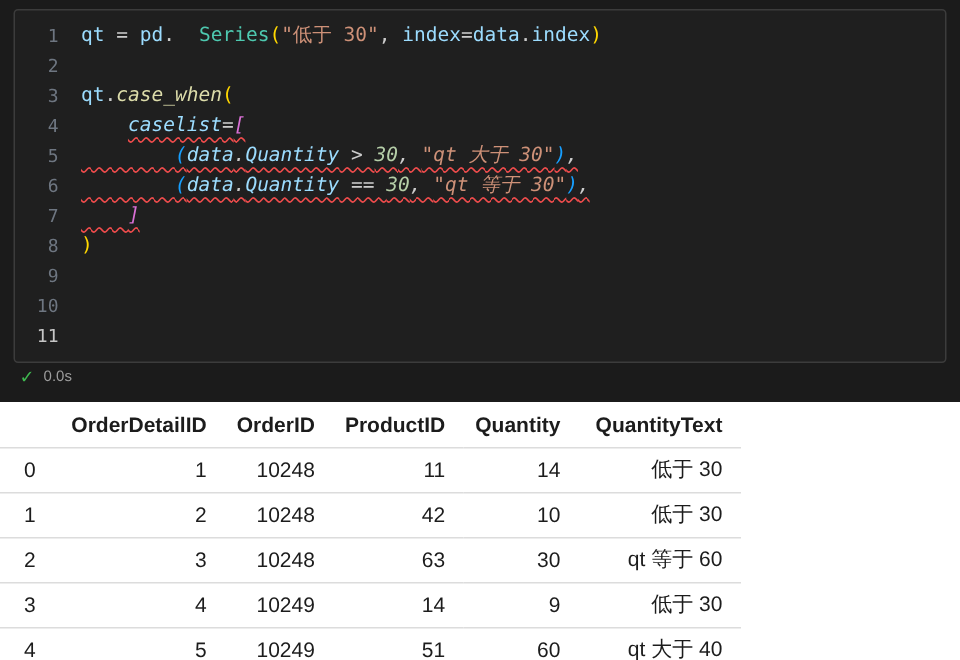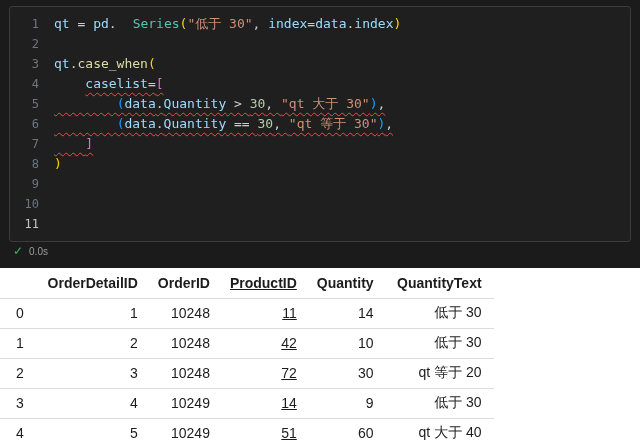--- a/index.html
+++ b/index.html
@@ -25,33 +25,34 @@
     font-size: 13px; white-space: pre;
   }
   .ln {
     flex: none; width: 44px; text-align: right; padding-right: 15px;
     color: var(--line-number, #6e7681); font-size: 12px;
   }
   .ln.active { color: #c6c6c6; }
   .codetext { color: var(--code-default, #cccccc); }
   .tk-op   { color: var(--code-default, #cccccc); }
   .tk-var  { color: var(--token-variable, #9cdcfe); }
-  .tk-fn   { color: var(--token-function, #dcdcaa); }
+  .tk-fn   { color: var(--token-function, #dcdcaa); font-style: italic; }
   .tk-cls  { color: var(--token-class, #4ec9b0); margin-left: 16px; }
   .tk-str  { color: var(--token-string, #ce9178); }
   .tk-num  { color: var(--token-number, #b5cea8); }
   .tk-b1   { color: var(--bracket1, #ffd700); }
   .tk-b2   { color: var(--bracket2, #da70d6); }
   .tk-b3   { color: var(--bracket3, #179fff); }
   .sq {
     text-decoration-line: underline;
     text-decoration-style: wavy;
     text-decoration-color: var(--squiggle, #f14c4c);
     text-decoration-thickness: 1px;
     text-underline-offset: 4px;
+    font-style: italic;
   }
 
   
   .exec {
     position: absolute; left: 13px; top: 245px;
     display: flex; align-items: center; gap: 6px;
     font-size: 10px; color: var(--exec-text, #9d9d9d);
   }
   .check { color: var(--check-green, #3fb950); font-size: 12px; line-height: 12px; }
 
@@ -63,21 +64,21 @@
   }
   table { border-collapse: collapse; font-size: 14px; table-layout: fixed; }
   th, td {
     height: 30px; padding: 4px 12px 4px 8px;
     text-align: right; white-space: nowrap;
     border-bottom: 1px solid var(--table-border, #dcdcdc);
     overflow: hidden;
   }
   thead th { font-weight: bold; }
   .idx { text-align: left; padding-left: 16px; font-weight: normal; width: 34px; }
-  .c0 { width: 114px; } .c1 { width: 68px; } .c2 { width: 80px; text-decoration: underline; }
+  .c0 { width: 114px; } .c1 { width: 68px; } .c2 { width: 80px; }
   .c3 { width: 74px; } .c4 { width: 108px; }
 </style>
 </head>
 <body>
 
 <div class="cell">
   <div>
       <div class="line"><span class="ln">1</span><span class="codetext"><span class="tk-var">qt</span><span class="tk-op"> = </span><span class="tk-var">pd</span><span class="tk-op">.</span><span class="tk-cls">Series</span><span class="tk-b1">(</span><span class="tk-str">"低于 30"</span><span class="tk-op">, </span><span class="tk-var">index</span><span class="tk-op">=</span><span class="tk-var">data</span><span class="tk-op">.</span><span class="tk-var">index</span><span class="tk-b1">)</span></span></div>
       <div class="line"><span class="ln">2</span><span class="codetext"></span></div>
       <div class="line"><span class="ln">3</span><span class="codetext"><span class="tk-var">qt</span><span class="tk-op">.</span><span class="tk-fn">case_when</span><span class="tk-b1">(</span></span></div>
@@ -123,23 +124,23 @@
           <td class="c0">2</td>
           <td class="c1">10248</td>
           <td class="c2">42</td>
           <td class="c3">10</td>
           <td class="c4">低于 30</td>
         </tr>
         <tr>
           <td class="idx">2</td>
           <td class="c0">3</td>
           <td class="c1">10248</td>
-          <td class="c2">72</td>
+          <td class="c2">63</td>
           <td class="c3">30</td>
-          <td class="c4">qt 等于 20</td>
+          <td class="c4">qt 等于 60</td>
         </tr>
         <tr>
           <td class="idx">3</td>
           <td class="c0">4</td>
           <td class="c1">10249</td>
           <td class="c2">14</td>
           <td class="c3">9</td>
           <td class="c4">低于 30</td>
         </tr>
         <tr>

